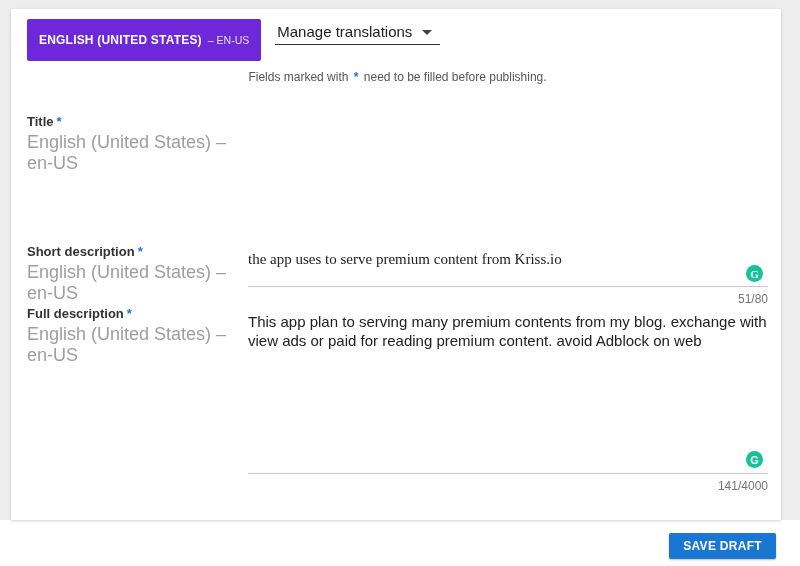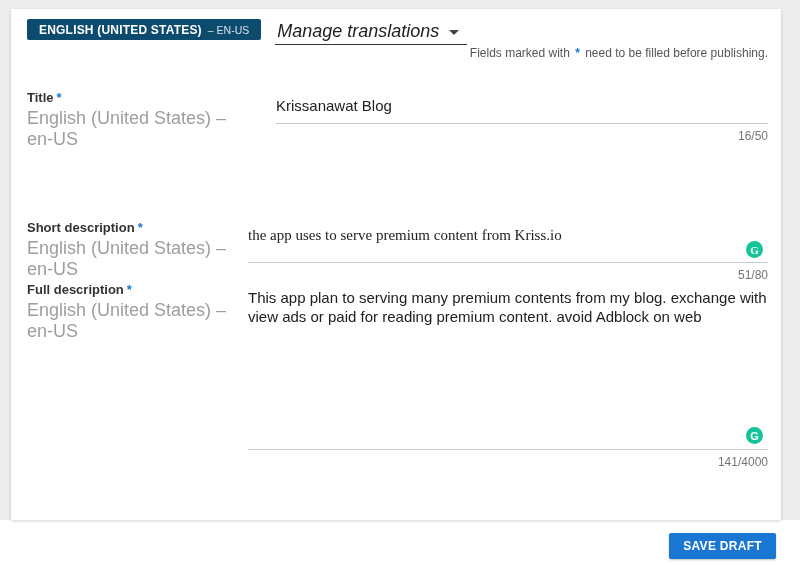--- a/index.html
+++ b/index.html
@@ -6,32 +6,32 @@
   html, body { width: 800px; height: 566px; background: #ffffff; overflow: hidden;
     font-family: "Liberation Sans", "DejaVu Sans", sans-serif; }
   .gray-bg { position: absolute; left: 0; top: 0; width: 800px; height: 520px; background: #ededed; }
   .card { position: absolute; left: 11px; top: 9px; width: 770px; height: 511px;
     background: #ffffff; box-shadow: 0 1px 3px rgba(0,0,0,0.18); padding: 10px 13px 0 16px; }
 
   
   .header-row { display: flex; justify-content: space-between; align-items: flex-start; }
   .page-title { font-size: 15px; font-weight: bold; color: #212121; padding-top: 5px; }
   .header-right { display: flex; align-items: flex-start; gap: 14px; }
-  .lang-btn { height: 21px; display: flex; align-items: center; gap: 6px; padding: 0 12px;
-    background: #0c4a6e; border: none; border-radius: 2px; cursor: pointer; text-align: center; }
+  .lang-btn { height: 42px; display: flex; align-items: center; gap: 6px; padding: 0 12px;
+    background: #6d28d9; border: none; border-radius: 2px; cursor: pointer; text-align: center; }
   .lang-btn .lang-main { color: #ffffff; font-size: 12px; font-weight: bold; letter-spacing: .2px; }
   .lang-btn .lang-sub { color: rgba(255,255,255,0.85); font-size: 10.5px; }
   .manage-wrap { height: 26px; display: flex; align-items: center; gap: 10px;
     border-bottom: 1px solid #333333; padding: 0 8px 0 2px; cursor: pointer; }
-  .manage-label { font-size: 18px; color: #212121; white-space: nowrap; font-style: italic; }
+  .manage-label { font-size: 15px; color: #212121; white-space: nowrap; }
   .caret-down { width: 0; height: 0; border-left: 5px solid transparent;
     border-right: 5px solid transparent; border-top: 5px solid #424242; margin-top: 2px; }
 
   
-  .note-row { text-align: right; margin-top: 1px; font-size: 12px; color: #555555; }
+  .note-row { text-align: center; margin-top: 9px; font-size: 12px; color: #555555; }
   .note-asterisk { color: #1976d2; font-weight: bold; padding: 0 2px; }
 
   
   .field { display: grid; grid-template-columns: 221px 1fr; align-items: start; }
   .field-1 { margin-top: 30px; gap: 28px; }
   .field-2 { margin-top: 70px; }
   .field-3 { }
   .field-label { font-size: 13px; color: #333333; font-weight: bold; }
   .field-label .req { color: #1976d2; font-weight: bold; padding-left: 3px; }
   .field-locale { font-size: 18px; color: #9e9e9e; margin-top: 3px; }
@@ -78,26 +78,20 @@
     <span>need to be filled before publishing.</span>
   </div>
 
   <div class="field field-1">
     <div>
       <div class="field-label">
         <span>Title</span><span class="req">*</span>
       </div>
       <div class="field-locale">English (United States) – en-US</div>
     </div>
-    <div>
-      <div class="input-box">
-        <div class="input-value">Krissanawat Blog</div>
-      </div>
-      <div class="counter">16/50</div>
-    </div>
   </div>
 
   <div class="field field-2">
     <div>
       <div class="field-label">
         <span>Short description</span><span class="req">*</span>
       </div>
       <div class="field-locale">English (United States) – en-US</div>
     </div>
     <div>

